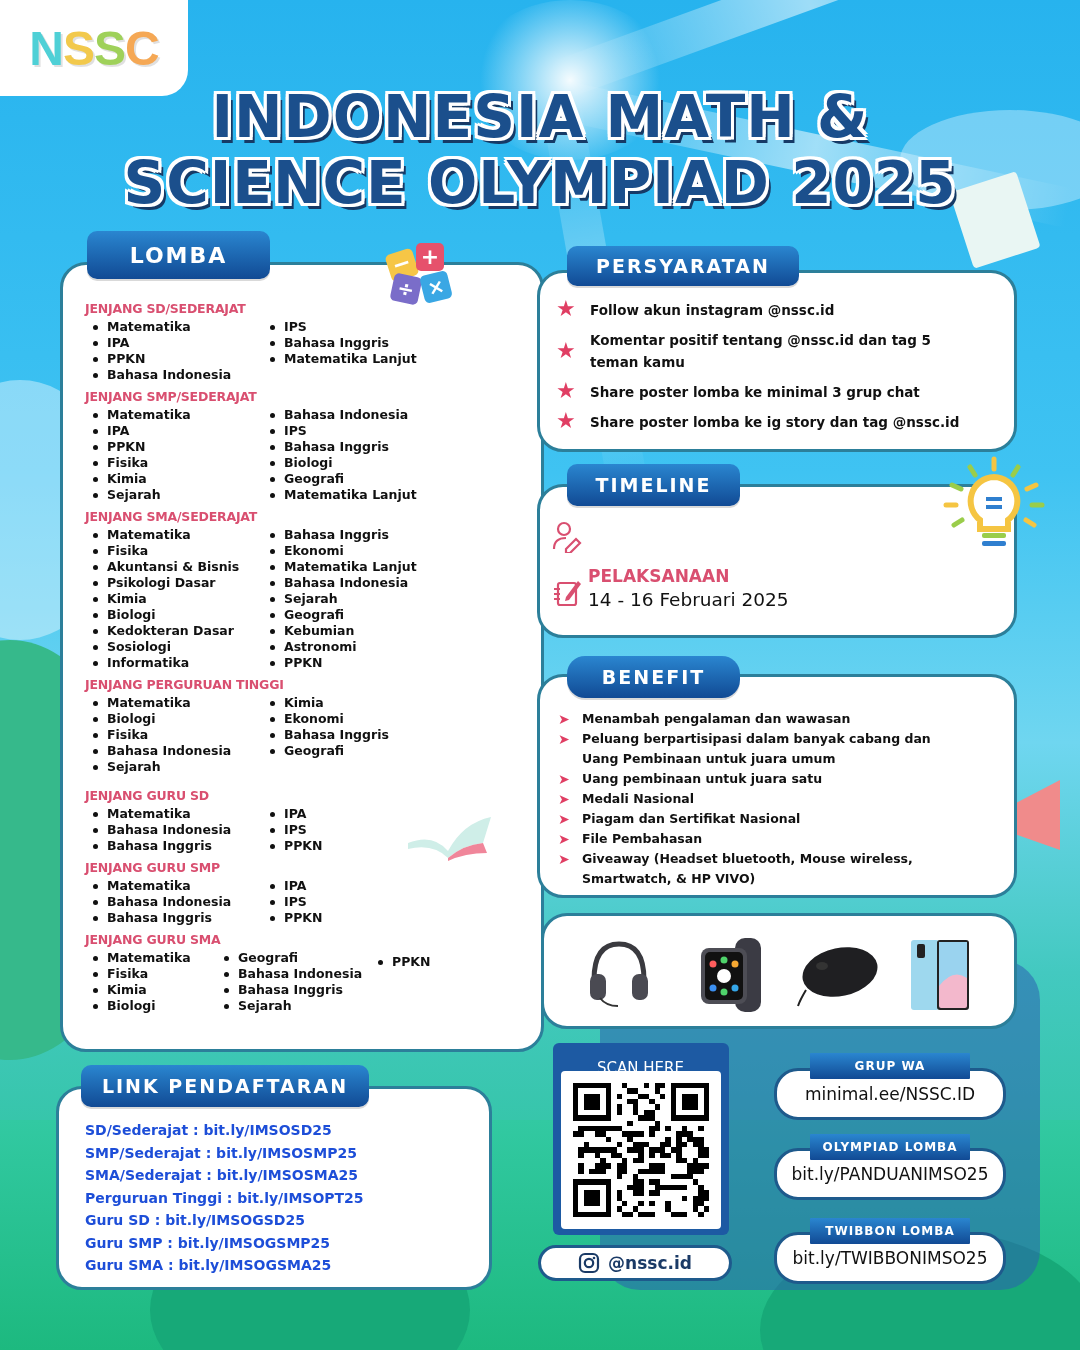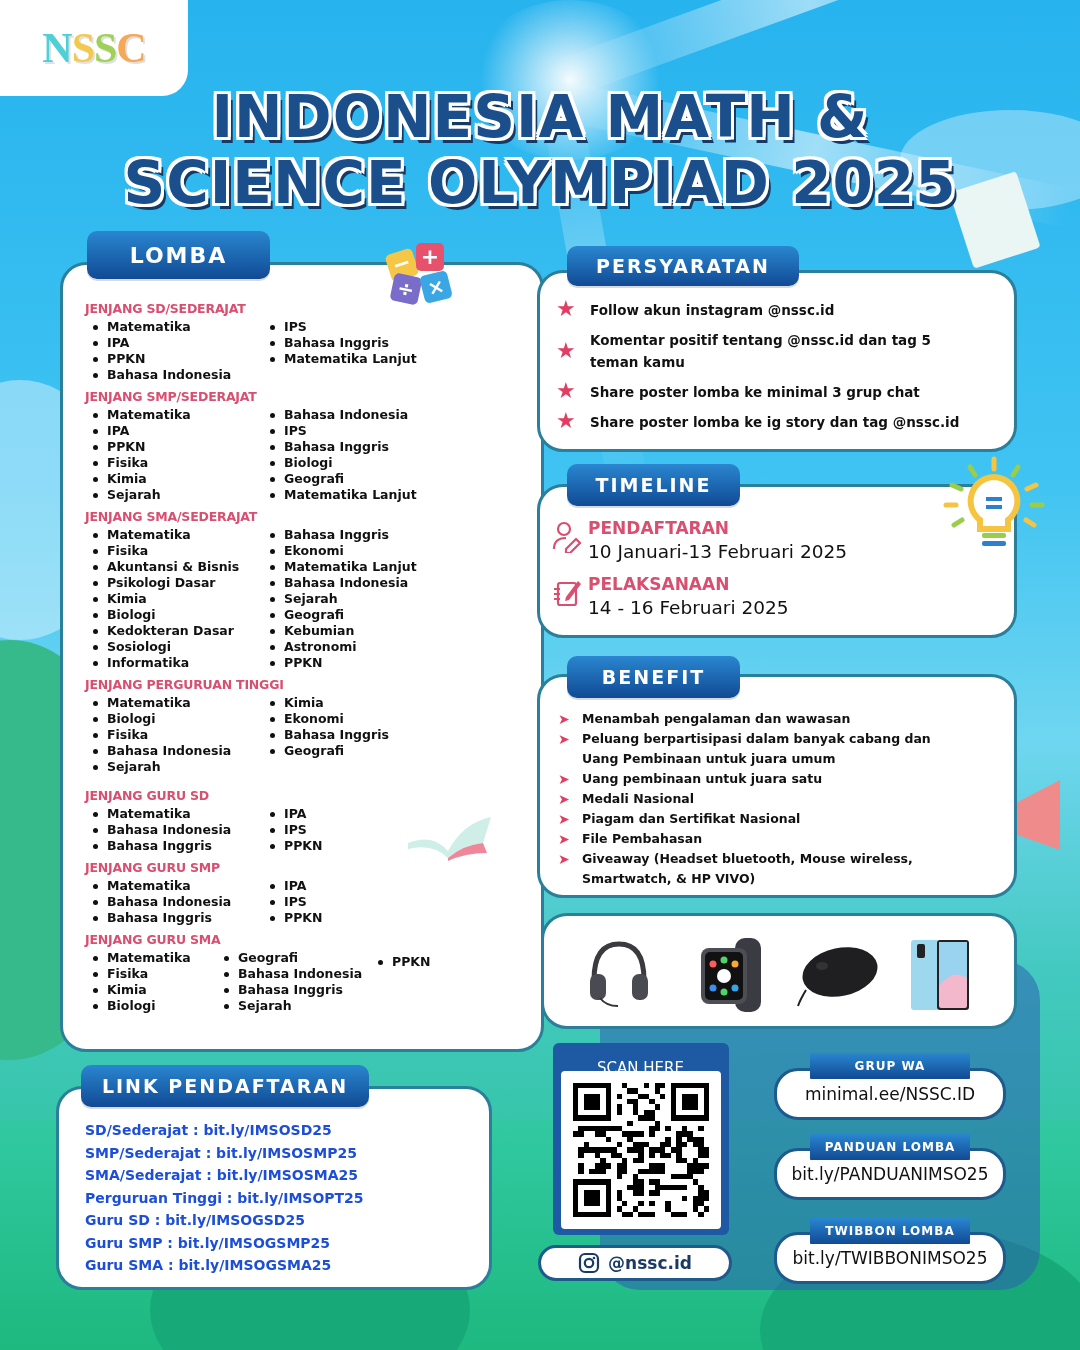--- a/index.html
+++ b/index.html
@@ -13,21 +13,21 @@
   .sunray { position:absolute; background: linear-gradient(90deg, rgba(255,255,255,0), rgba(255,255,255,.55), rgba(255,255,255,0)); transform-origin: left center; height: 40px; }
   .cloud { position:absolute; background: rgba(235,248,255,.75); border-radius: 50%; }
   .green-hill { position:absolute; border-radius: 50%; background: #1fbf87; }
 
   
   .logo-box {
     position:absolute; left:0; top:0; width:188px; height:96px;
     background:#fff; border-bottom-right-radius: 26px;
     display:flex; align-items:center; justify-content:center;
   }
-  .logo-text { font-family: Liberation Serif, serif; font-weight: 900; font-size: 42px; letter-spacing: -1px; }
+  .logo-text { font-family: Liberation Sans, sans-serif; font-weight: 900; font-size: 48px; letter-spacing: -1px; }
   .logo-text span { text-shadow: 2px 2px 0 rgba(0,0,0,.12); }
 
   
   .title {
     position:absolute; left:0; right:0; top:84px; text-align:center;
     font-family: "DejaVu Sans", sans-serif; font-weight: 900; color:#1b4f8c;
     font-size: 58px; line-height: 66px; letter-spacing: 1px;
     -webkit-text-stroke: 0;
     text-shadow:
       3px 0 0 #fff, -3px 0 0 #fff, 0 3px 0 #fff, 0 -3px 0 #fff,
@@ -296,26 +296,22 @@
 
 <div class="card" style="left:537px;top:484px;width:480px;height:154px;padding:30px 0 0 12px;">
   <div style="display:flex;">
     <span style="width:36px;flex:0 0 36px;padding-top:4px;">
       <svg width="30" height="32" viewBox="0 0 30 32">
           <circle cx="12" cy="8" r="6" fill="none" stroke="#d94f70" stroke-width="2.2"></circle>
           <path d="M2 28 Q2 17 14 17" fill="none" stroke="#d94f70" stroke-width="2.2"></path>
           <path d="M14 28 L24 18 L28 22 L18 32 L14 32Z" fill="none" stroke="#d94f70" stroke-width="2.2"></path>
         </svg>
     </span>
-    <div>
-      <div class="tl-label">PENDAFTARAN</div>
-      <div class="tl-date">10 Januari-13 Februari 2025</div>
-    </div>
-  </div>
-  <div style="display:flex;margin-top:8px;">
+  </div>
+  <div style="display:flex;margin-top:8px;align-items:flex-end;">
     <span style="width:36px;flex:0 0 36px;padding-top:4px;">
       <svg width="30" height="32" viewBox="0 0 30 32">
           <rect x="6" y="6" width="18" height="22" rx="2" fill="none" stroke="#d94f70" stroke-width="2.2"></rect>
           <path d="M2 12 H8 M2 17 H8 M2 22 H8" stroke="#d94f70" stroke-width="2.2"></path>
           <path d="M14 20 L26 4 L29 7 L17 23 L13 24Z" fill="#d94f70"></path>
         </svg>
     </span>
     <div>
       <div class="tl-label">PELAKSANAAN</div>
       <div class="tl-date">14 - 16 Februari 2025</div>
@@ -367,21 +363,21 @@
     </div>
   <div class="ben-item">
       <span class="arrow">➤</span>
       <span class="ben-text">File Pembahasan</span>
     </div>
   <div class="ben-item">
       <span class="arrow">➤</span>
       <span class="ben-text" style="width:400px">Giveaway (Headset bluetooth, Mouse wireless, Smartwatch, &amp; HP VIVO)</span>
     </div>
 </div>
-<div class="tab" style="left:567px;top:656px;width:173px;height:42px;font-size:19px;">BENEFIT</div>
+<div class="tab" style="left:567px;top:656px;width:173px;height:42px;font-size:19px;border-radius:18px;">BENEFIT</div>
 
 <div class="card" style="left:541px;top:913px;width:476px;height:116px;">
   <div style="position:absolute;left:42px;top:22px;">
     <svg width="66" height="72" viewBox="0 0 66 72">
         <path d="M8 42 Q8 6 33 6 Q58 6 58 42" fill="none" stroke="#3a3a3f" stroke-width="5"></path>
         <rect x="4" y="36" width="16" height="26" rx="7" fill="#4a4a52"></rect>
         <rect x="46" y="36" width="16" height="26" rx="7" fill="#4a4a52"></rect>
         <path d="M14 60 Q20 68 32 68" fill="none" stroke="#333" stroke-width="2"></path>
       </svg>
   </div>
@@ -1072,18 +1068,18 @@
 </div>
 
 <div class="pill" style="left:774px;top:1068px;width:232px;height:52px;">
   <span>minimal.ee/NSSC.ID</span>
 </div>
 <div class="pill-tab" style="left:810px;top:1053px;width:160px;height:26px;">GRUP WA</div>
 
 <div class="pill" style="left:774px;top:1148px;width:232px;height:52px;">
   <span>bit.ly/PANDUANIMSO25</span>
 </div>
-<div class="pill-tab" style="left:810px;top:1134px;width:160px;height:26px;">PANDUAN LOMBA</div>
+<div class="pill-tab" style="left:810px;top:1134px;width:160px;height:26px;">OLYMPIAD LOMBA</div>
 
 <div class="pill" style="left:774px;top:1232px;width:232px;height:52px;">
   <span>bit.ly/TWIBBONIMSO25</span>
 </div>
 <div class="pill-tab" style="left:810px;top:1218px;width:160px;height:26px;">TWIBBON LOMBA</div>
 
 </body></html>

